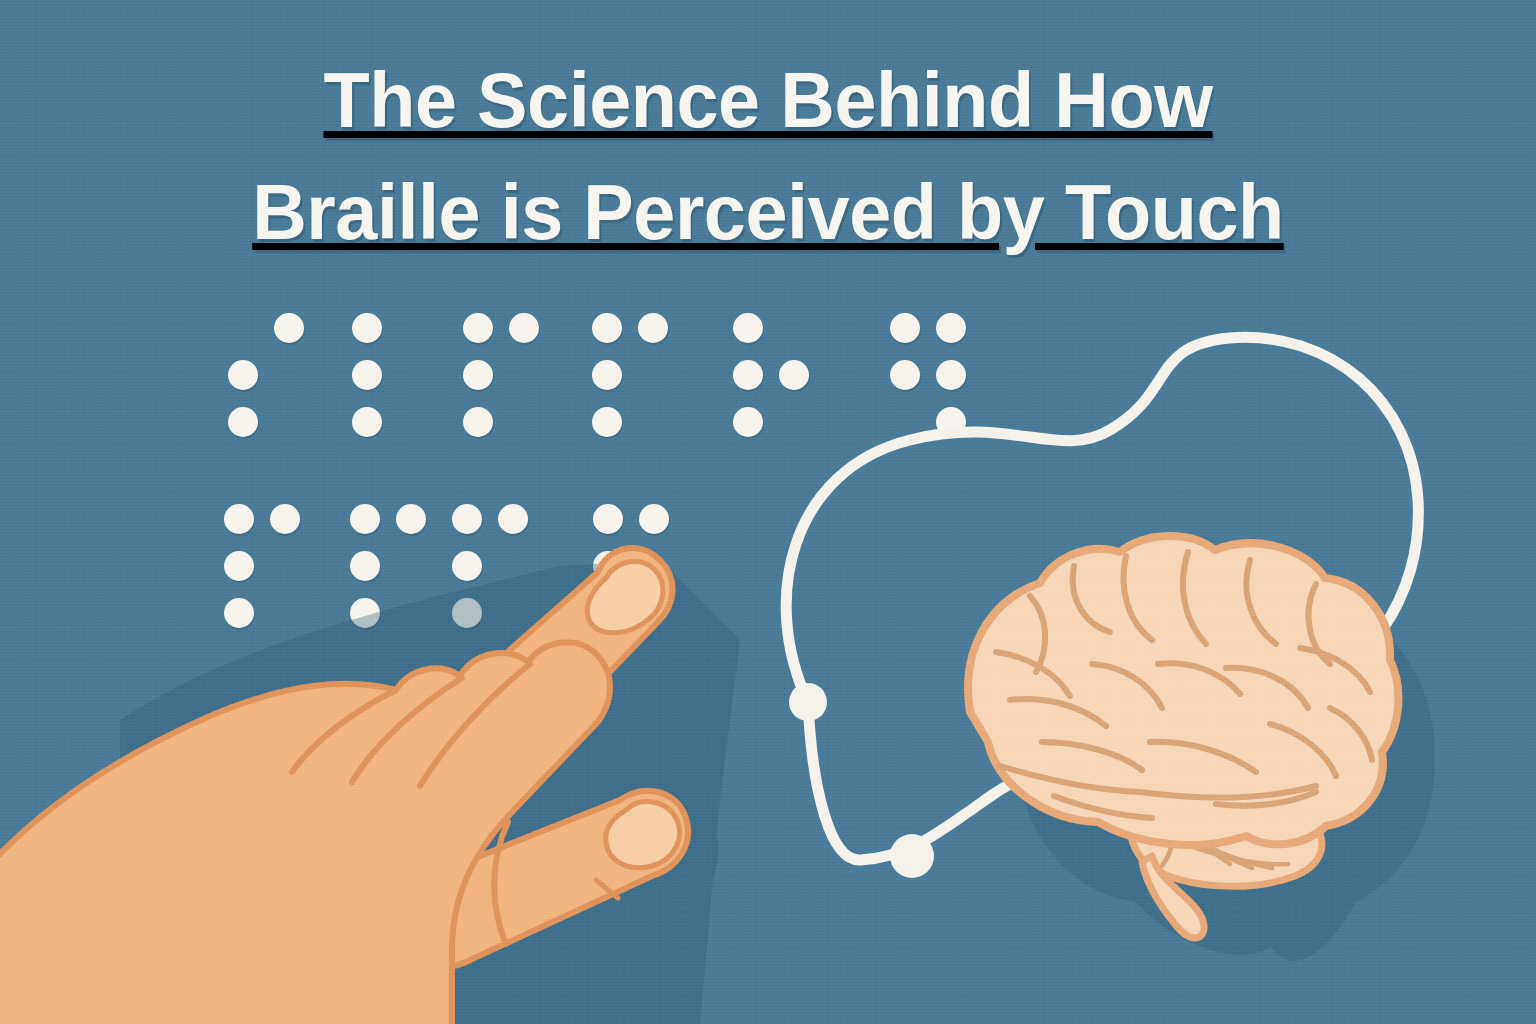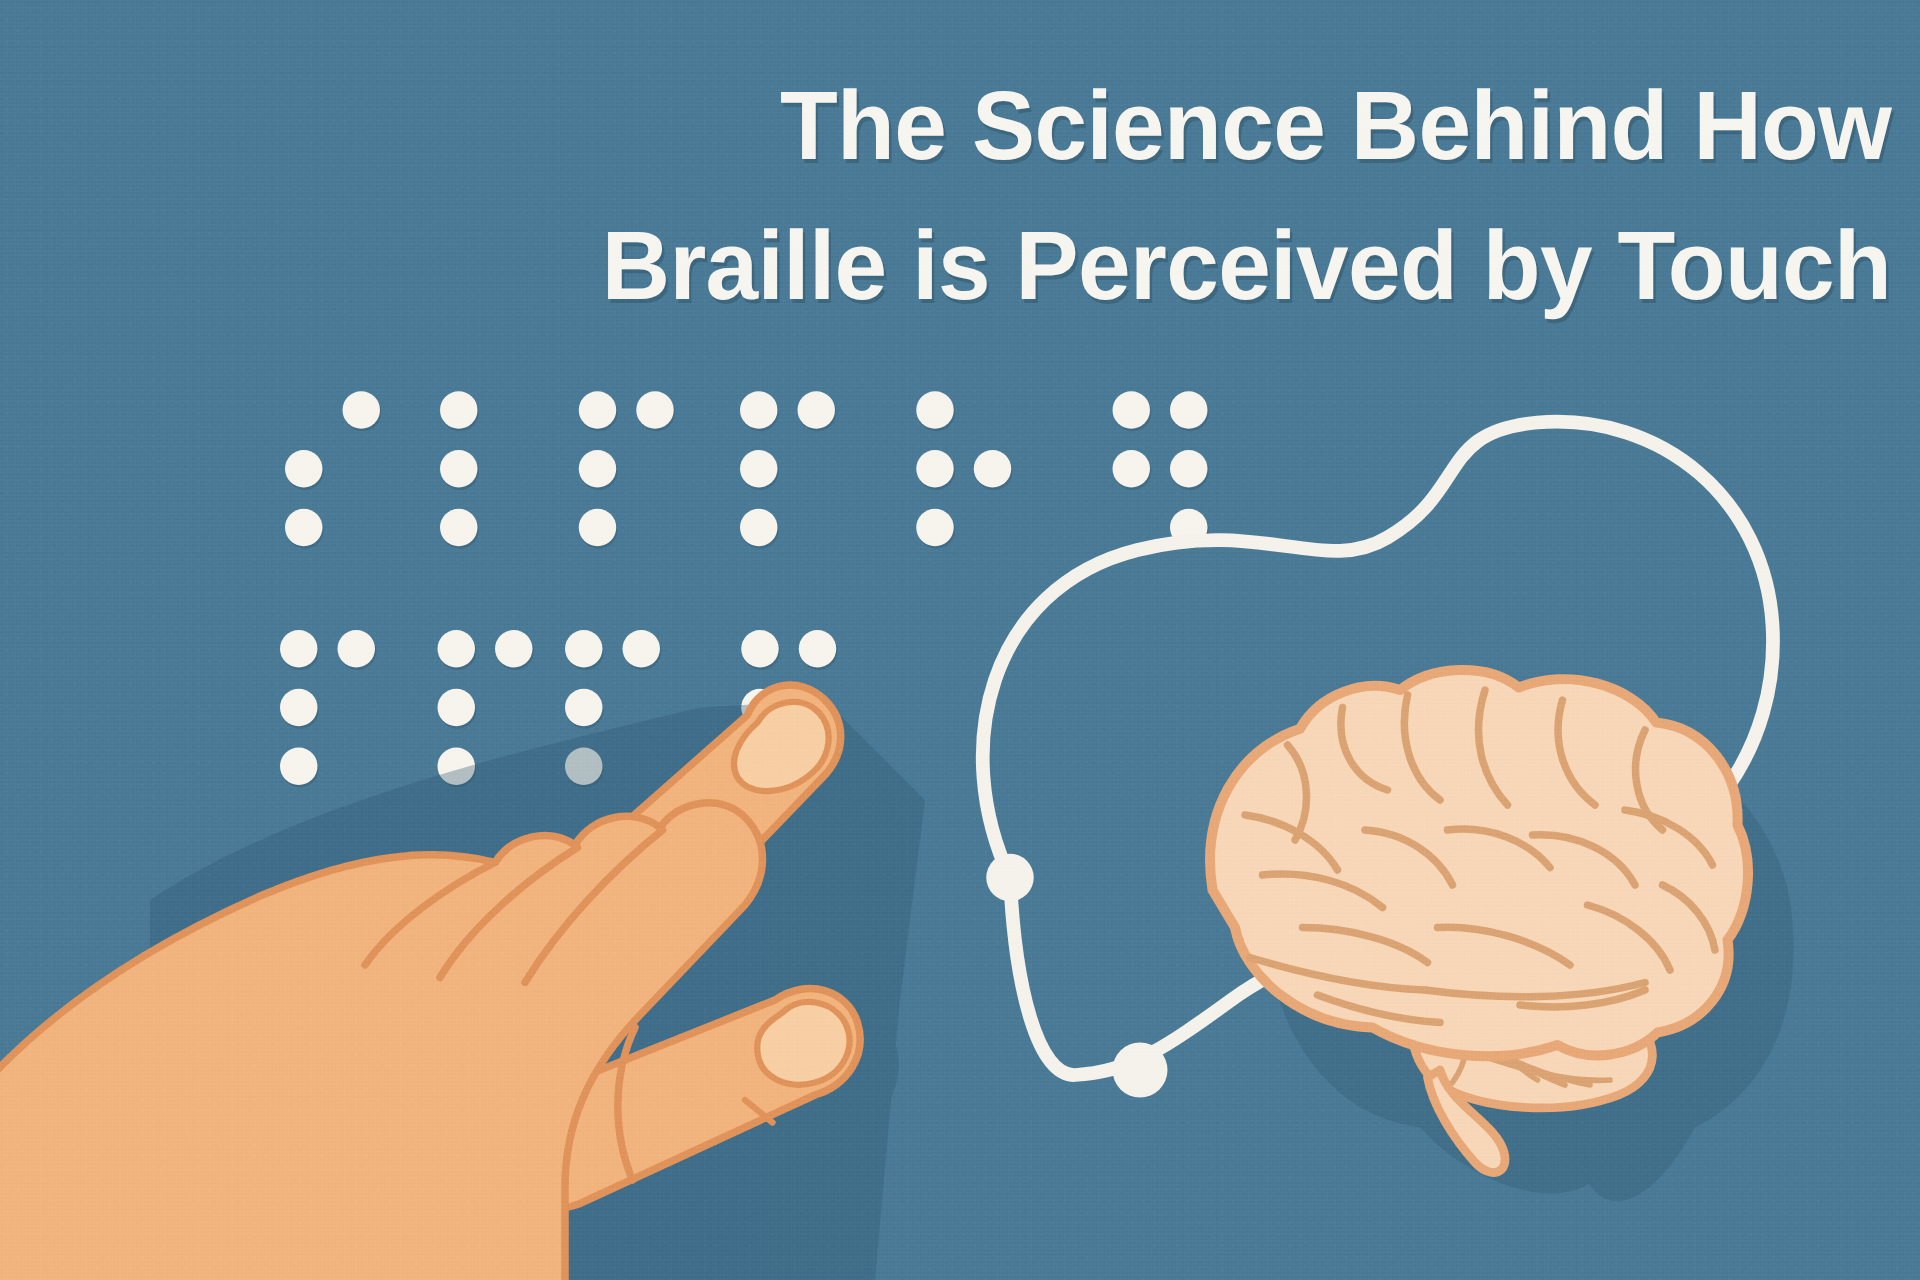--- a/index.html
+++ b/index.html
@@ -30,22 +30,23 @@
       radial-gradient(circle at 63% 77%, rgba(255,255,255,.22) 0 1px, transparent 1px);
     background-size: 3px 3px, 3px 3px, 7px 7px, 9px 9px;
   }
 
   
   #title {
     position: absolute;
     left: 0;
     right: 0;
     top: 44px;
-    text-align: right;
+    text-align: center;
     z-index: 30;
+    text-decoration: underline;
   }
   #title .line {
     display: block;
     color: #F7F5EF;
     font-weight: 700;
     font-size: 78px;
     line-height: 112px;
     letter-spacing: -0.5px;
     text-shadow: 2px 3px 0 rgba(30,58,77,0.30);
     transform: scaleX(0.97);

